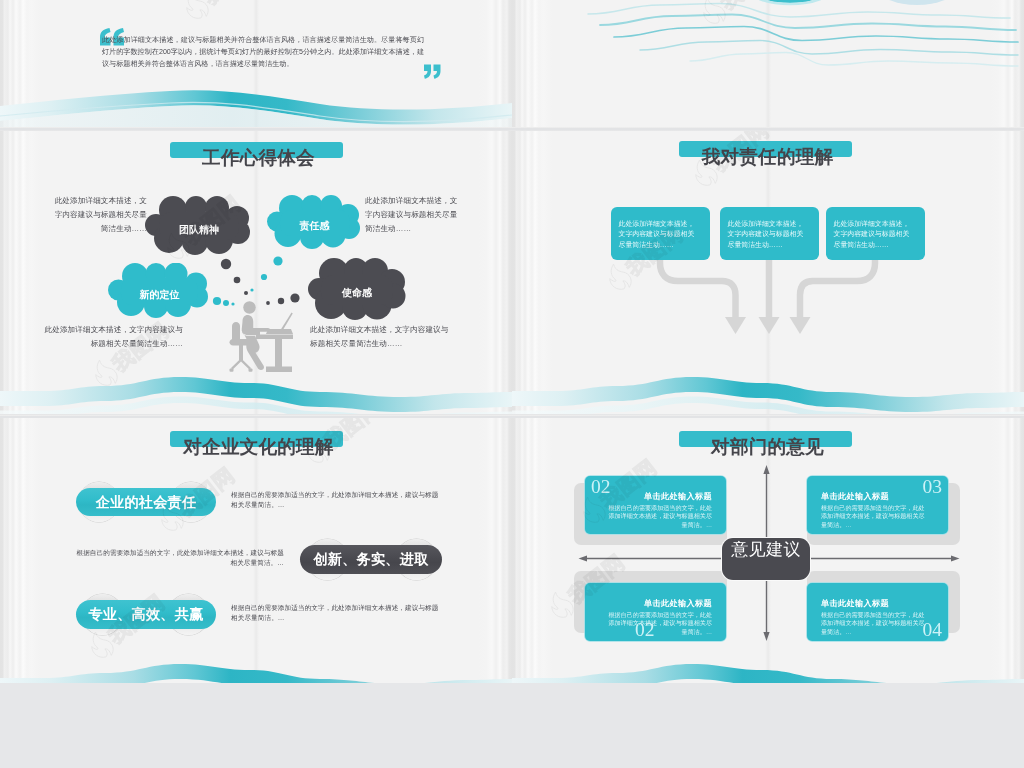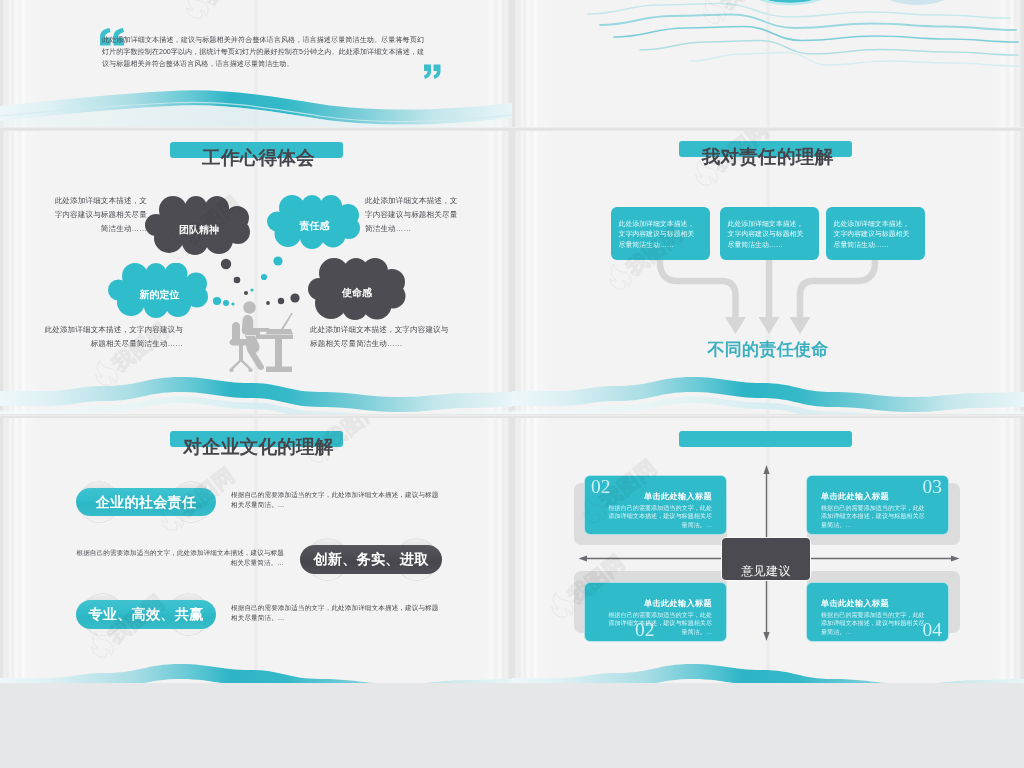--- a/index.html
+++ b/index.html
@@ -71,22 +71,22 @@
   .qcard{position:absolute;background:#2fbbca;border-radius:5px;
          box-shadow:0 0 0 .8px #9fe0e8;}
   .qnum{position:absolute;color:#ccf2f7;font-size:19.5px;font-weight:400;line-height:19.5px;
         font-family:"Liberation Serif",serif;letter-spacing:0;}
   .qnum-tl{left:6px;top:1px;} .qnum-tr{right:6px;top:1px;}
   .qnum-bl{left:6px;bottom:2px;margin-left:44px;} .qnum-br{right:6px;bottom:2px;}
   .qhead{position:absolute;left:10px;right:10px;top:15px;color:#fff;font-size:8.2px;
          font-weight:700;letter-spacing:.3px;}
   .qbody{position:absolute;width:107px;top:28px;color:#def5f8;font-size:6.1px;
          line-height:8.4px;word-break:break-all;line-break:anywhere;}
-  .qcenter{position:absolute;background:#4a4a50;border-radius:4px;display:flex;
-           align-items:flex-end;justify-content:center;color:#fff;font-size:12px;
+  .qcenter{position:absolute;background:#4a4a50;border-radius:11px;display:flex;
+           align-items:flex-start;justify-content:center;color:#fff;font-size:17px;
            font-weight:400;letter-spacing:.4px;box-shadow:0 0 0 1px #fafafa;}
   .cloud-label{position:absolute;left:0;top:0;width:100%;height:100%;
      display:flex;align-items:center;justify-content:center;
      color:#fff;font-size:10px;font-weight:700;letter-spacing:.05px;}
 </style>
 </head>
 <body>
 
 <div id="page">
 
@@ -344,21 +344,20 @@
     <div class="rcard" style="left:99px;top:76px">
       <div class="rcard-text">此处添加详细文本描述，文字内容建议与标题相关尽量简洁生动……</div>
     </div>
     <div class="rcard" style="left:208px;top:76px">
       <div class="rcard-text">此处添加详细文本描述，文字内容建议与标题相关尽量简洁生动……</div>
     </div>
     <div class="rcard" style="left:314px;top:76px">
       <div class="rcard-text">此处添加详细文本描述，文字内容建议与标题相关尽量简洁生动……</div>
     </div>
 
-    <div class="rfooter" style="left:156px;top:207px;width:200px">不同的责任使命</div>
 
     <svg class="svgfull" viewBox="0 0 512 283" preserveAspectRatio="none">
       <path d="M0.0 260.0 C20.2 260.0 24.8 260.0 45.0 260.0 C72.0 260.0 78.0 255.0 105.0 255.0 C138.8 255.0 146.2 246.0 180.0 246.0 C211.5 246.0 218.5 252.0 250.0 252.0 C281.5 252.0 288.5 261.0 320.0 261.0 C356.0 261.0 364.0 266.0 400.0 266.0 C431.5 266.0 438.5 262.0 470.0 262.0 C488.9 262.0 493.1 261.0 512.0 261.0 L512.0 276.0 C493.1 276.0 488.9 277.0 470.0 277.0 C438.5 277.0 431.5 281.0 400.0 281.0 C364.0 281.0 356.0 276.0 320.0 276.0 C288.5 276.0 281.5 267.0 250.0 267.0 C218.5 267.0 211.5 261.0 180.0 261.0 C146.2 261.0 138.8 270.0 105.0 270.0 C78.0 270.0 72.0 275.0 45.0 275.0 C24.8 275.0 20.2 275.0 0.0 275.0 Z" fill="url(#wgA)"></path>
       <path d="M0.0 279.5 C20.2 279.5 24.8 279.5 45.0 279.5 C72.0 279.5 78.0 274.5 105.0 274.5 C138.8 274.5 146.2 265.5 180.0 265.5 C211.5 265.5 218.5 271.5 250.0 271.5 C281.5 271.5 288.5 280.5 320.0 280.5 C356.0 280.5 364.0 285.5 400.0 285.5 C431.5 285.5 438.5 281.5 470.0 281.5 C488.9 281.5 493.1 280.5 512.0 280.5 L512.0 287.0 C493.1 287.0 488.9 288.0 470.0 288.0 C438.5 288.0 431.5 292.0 400.0 292.0 C364.0 292.0 356.0 287.0 320.0 287.0 C288.5 287.0 281.5 278.0 250.0 278.0 C218.5 278.0 211.5 272.0 180.0 272.0 C146.2 272.0 138.8 281.0 105.0 281.0 C78.0 281.0 72.0 286.0 45.0 286.0 C24.8 286.0 20.2 286.0 0.0 286.0 Z" fill="url(#wgC)" opacity=".75"></path>
     </svg>
     <div class="wm" style="left:86px;top:144px"><svg viewBox="0 0 108 30" style="width:108px;height:30px;overflow:visible">
           <g fill="none" stroke="#dedede" stroke-width="0.9">
             <path d="M12 27 C5 24 3 16 7 10 C8 15 10 17 11 15 C9 8 13 3 19 1 C16 8 20 11 23 15 C26 21 23 27 17 29 C19 24 18 21 16 20 C16 24 15 26 12 27 Z"></path>
           </g>
           <text x="27" y="23" font-size="21" font-weight="600" fill="none" stroke="#dfdfdf" stroke-width="0.9" font-family="sans-serif" letter-spacing="0.5">我图网</text>
@@ -423,20 +422,21 @@
             <path d="M12 27 C5 24 3 16 7 10 C8 15 10 17 11 15 C9 8 13 3 19 1 C16 8 20 11 23 15 C26 21 23 27 17 29 C19 24 18 21 16 20 C16 24 15 26 12 27 Z"></path>
           </g>
           <text x="27" y="23" font-size="21" font-weight="600" fill="none" stroke="#dfdfdf" stroke-width="0.9" font-family="sans-serif" letter-spacing="0.5">我图网</text>
         </svg></div>
   </div>
 
   <div class="slide" style="left:512px;top:418px">
     <div class="paper"></div>
     <div class="spine"></div>
     <div class="tbanner" style="left:167px;top:13px;width:173px"></div>
+    <div class="ttext" style="left:169px;top:19px;width:173px">对部门的意见</div>
 
     <div class="qplate" style="left:62px;top:65px;width:153px;height:62px"></div>
     <div class="qplate" style="left:295px;top:65px;width:153px;height:62px"></div>
     <div class="qplate" style="left:62px;top:153px;width:153px;height:62px"></div>
     <div class="qplate" style="left:295px;top:153px;width:153px;height:62px"></div>
 
     <svg class="svgfull" viewBox="0 0 512 283">
       <g stroke="#6b6b70" stroke-width="1.4" fill="none">
         <path d="M72 140.5 L442 140.5"></path>
         <path d="M254.5 52 L254.5 218"></path>

